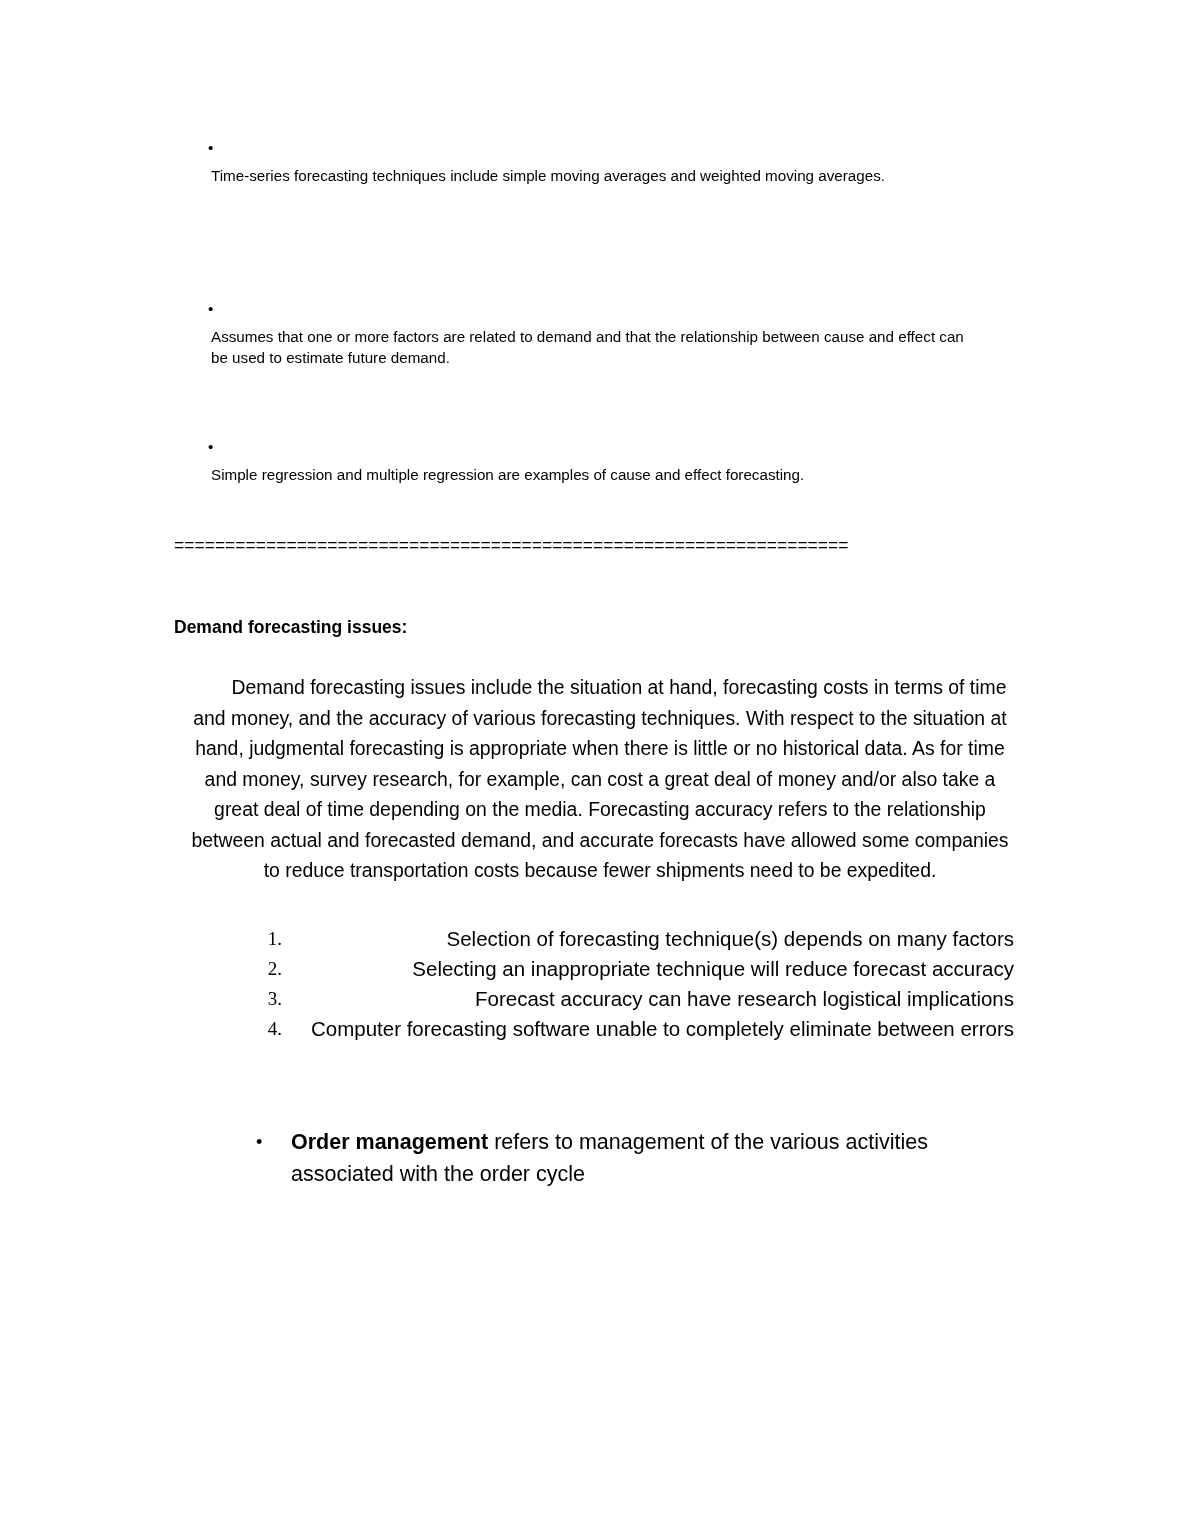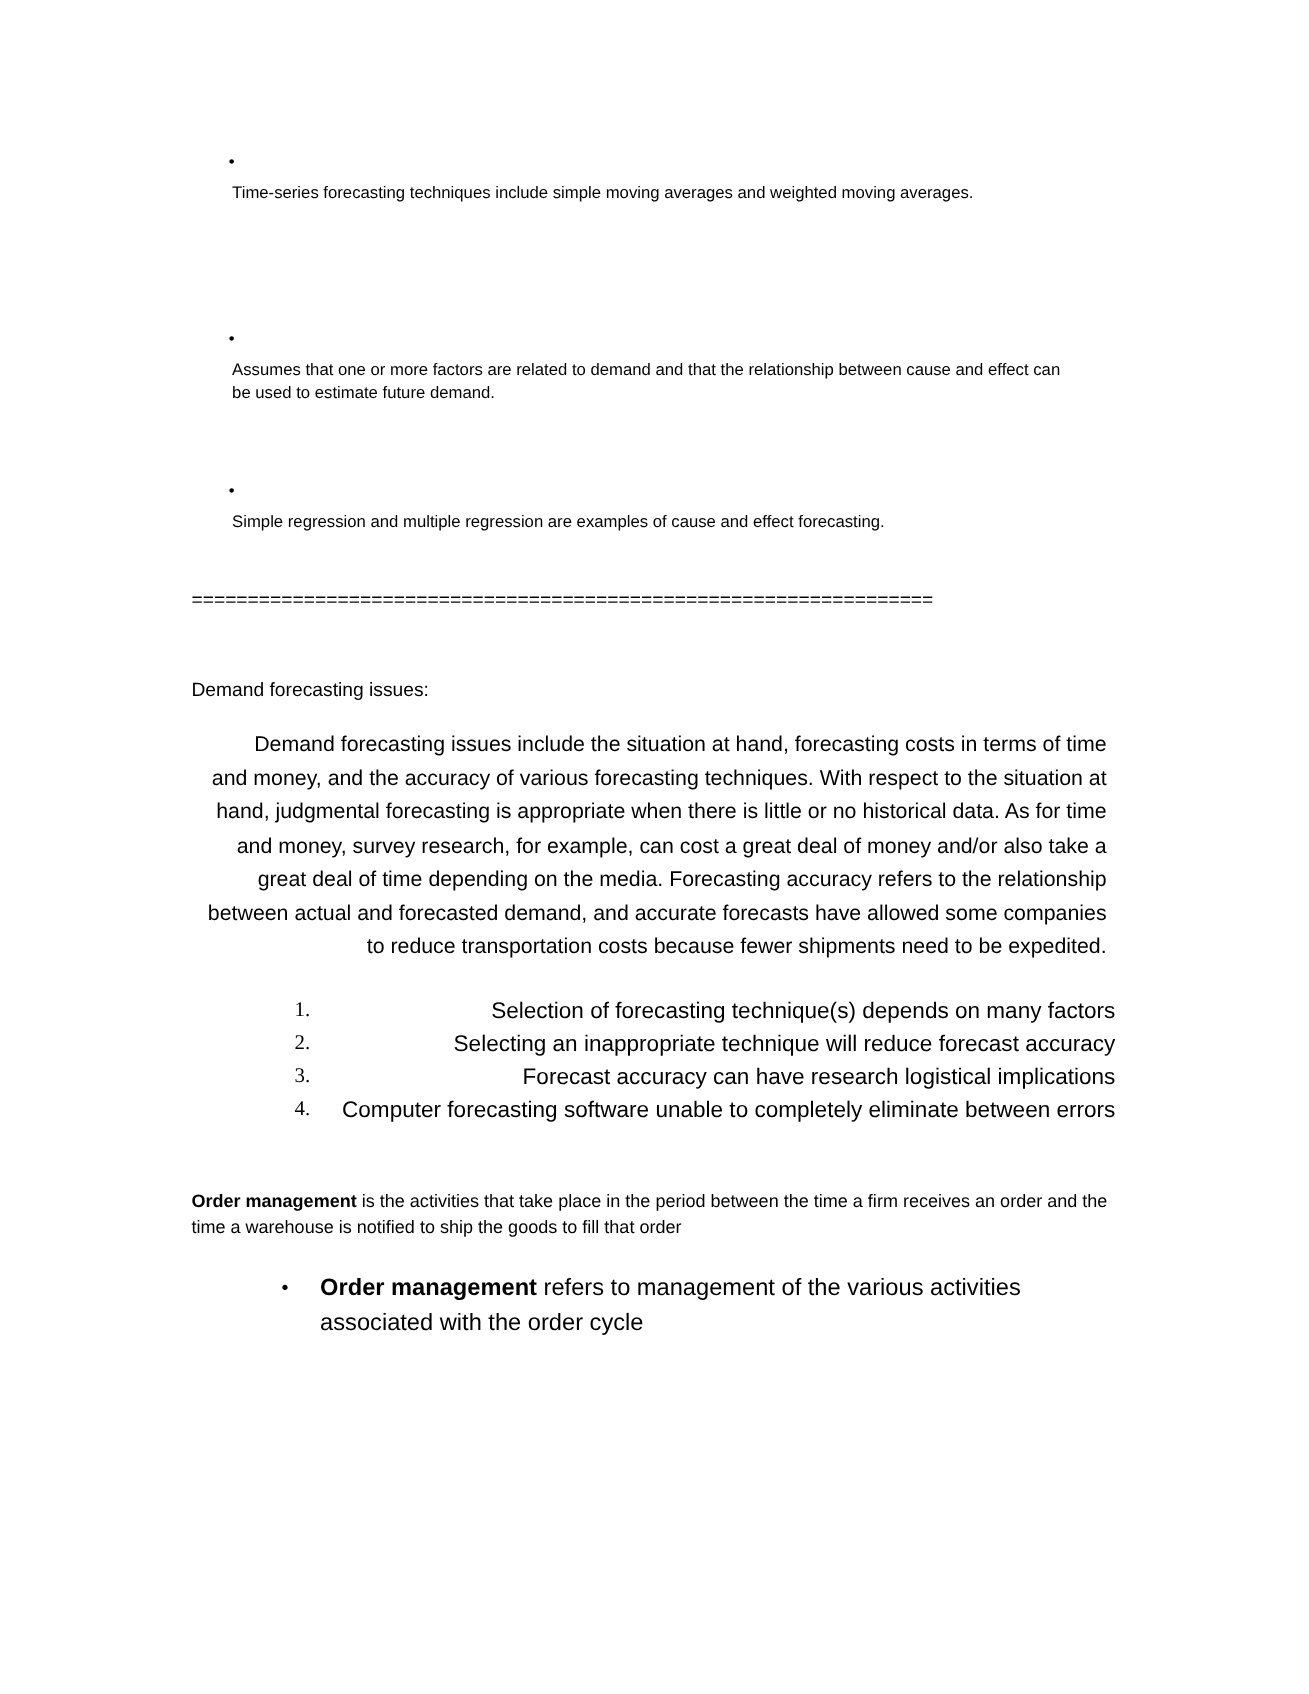--- a/index.html
+++ b/index.html
@@ -58,42 +58,42 @@
     font-size: 21.5px;
     line-height: 28px;
     font-weight: normal;
     margin: 0;
   }
 
   
   .heading-bold {
     font-size: 17.5px;
     line-height: 24px;
-    font-weight: normal;
+    font-weight: bold;
     margin: 0;
   }
 
   
   .eq-line {
     font-size: 17.5px;
     line-height: 25px;
     letter-spacing: 0px;
     width: 845px;
     word-break: break-all;
     white-space: normal;
     font-family: "Liberation Sans", sans-serif;
   }
 
   
   .body-para {
     font-size: 19.4px;
     line-height: 30.5px;
-    margin: 0;
+    margin: 10px;
     width: 832px;
-    text-align: right;
+    text-align: center;
   }
   .body-para .indent { display: inline-block; width: 38px; }
 
   
   .num-list {
     margin: 0;
     padding: 0;
     list-style: none;
   }
   .num-list li {
@@ -217,21 +217,20 @@
         </li>
         <li>
           <span class="num">4.</span>
           <span class="ntext">Computer forecasting software unable to completely eliminate between errors</span>
         </li>
       </ol>
     </div>
 
     <div class="sp-h"></div>
 
-    <p class="small-para"><b>Order management</b><span> is the activities that take place in the period between the time a firm receives an order and the time a warehouse is notified to ship the goods to fill that order</span></p>
 
     <div class="sp-i"></div>
 
     <div class="big-bullet">
       <span class="marker">•</span>
       <span class="btext"><b>Order management</b><span> refers to management of the various activities associated with the order cycle</span></span>
     </div>
 
   </div>
 </div>

